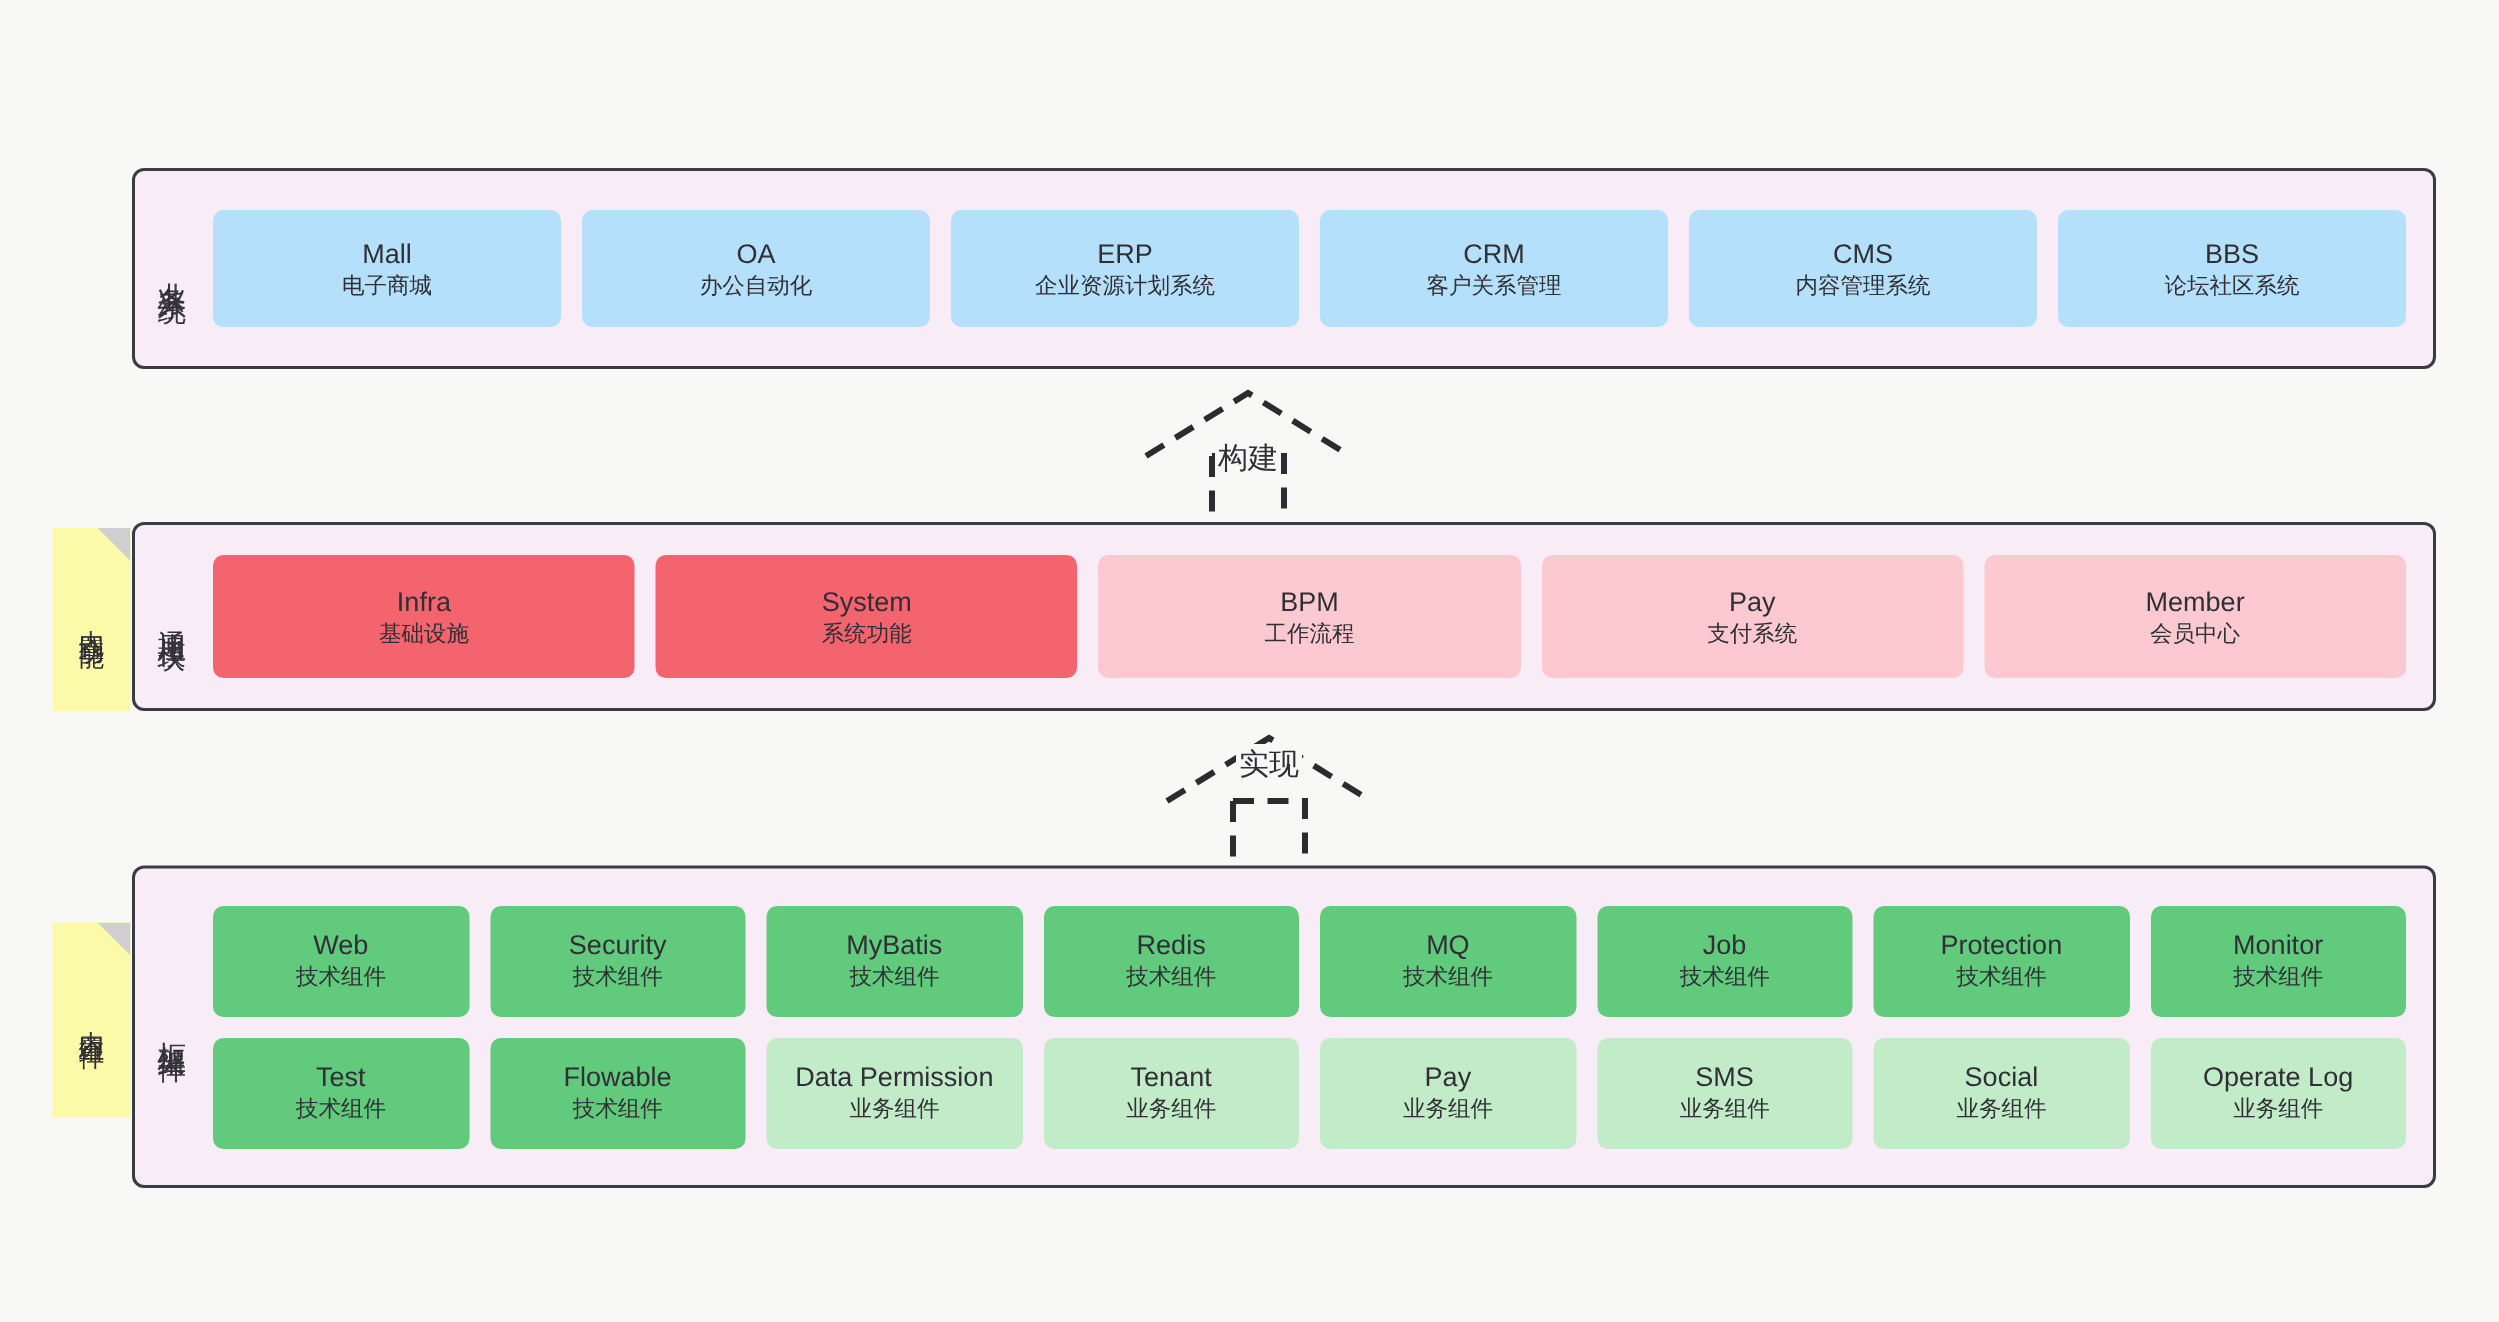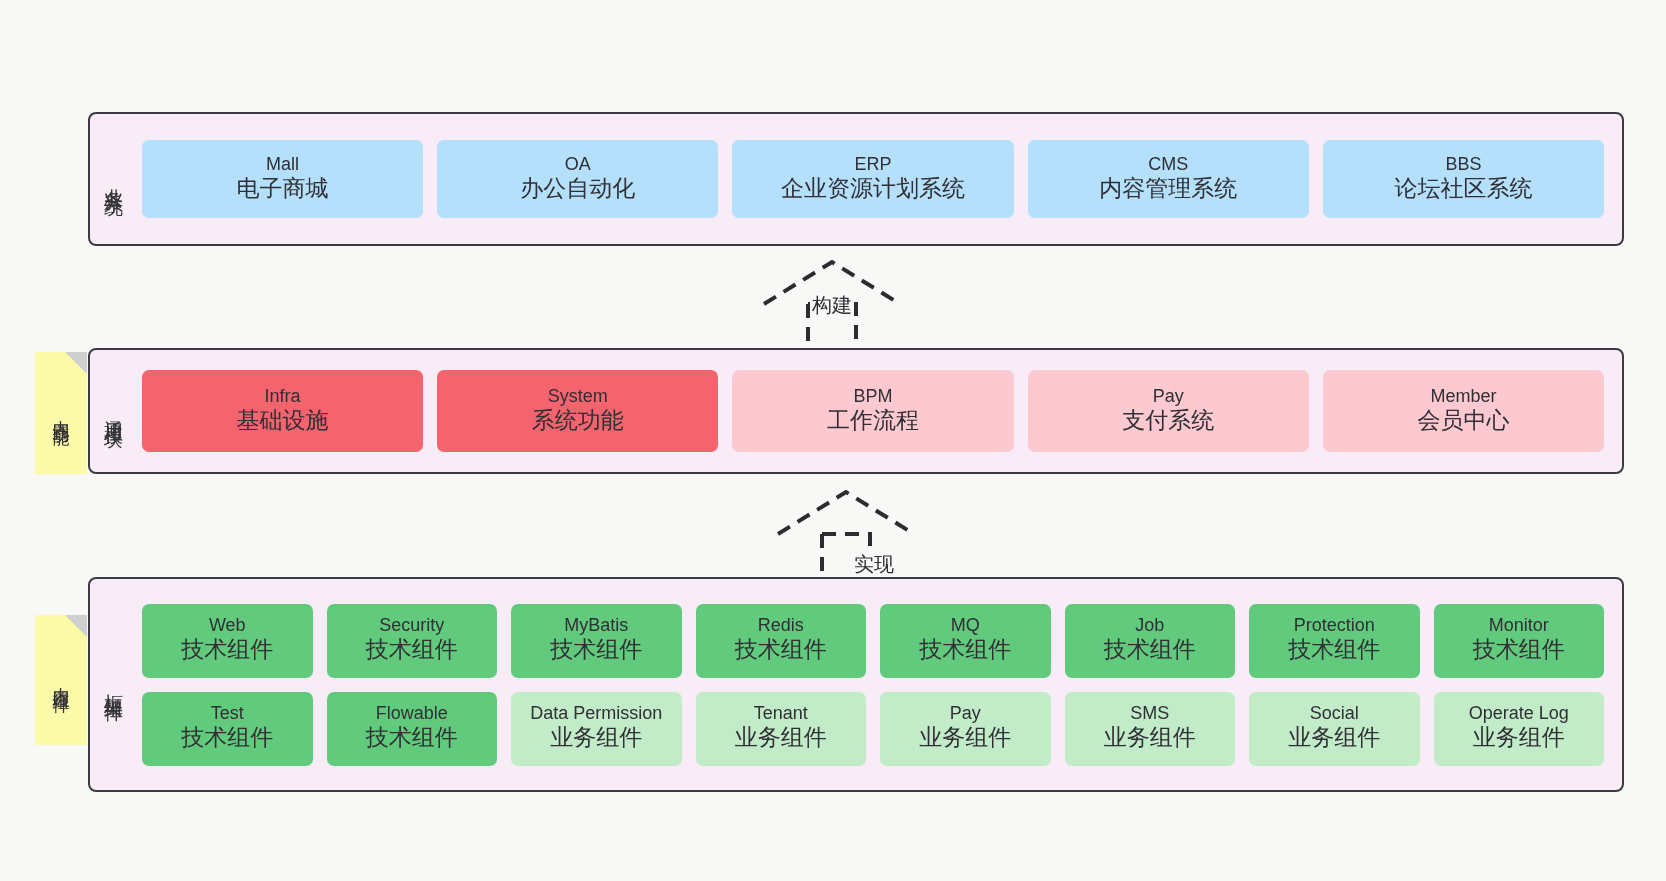--- a/index.html
+++ b/index.html
@@ -54,21 +54,21 @@
     display: flex;
     flex-direction: column;
     align-items: center;
     justify-content: center;
     text-align: center;
     color: #2f2f35;
     line-height: 1.28;
     padding: 4px 6px;
   }
   .card .t1 { font-size: 18px; }
-  .card .t2 { font-size: 23px; font-family: Liberation Mono, monospace; }
+  .card .t2 { font-size: 15px; }
 
   .h-biz  { height: 78px; }
   .h-mod  { height: 82px; }
   .h-comp { height: 74px; }
 
   
   .c-blue       { background: #b5e0fb; }
   .c-red        { background: #f4646e; }
   .c-pink       { background: #fcc9d1; }
   .c-green      { background: #62ca7c; }
@@ -124,20 +124,24 @@
         </div>
         <div class="card c-blue h-biz">
           <span class="t1">OA</span>
           <span class="t2">办公自动化</span>
         </div>
         <div class="card c-blue h-biz">
           <span class="t1">ERP</span>
           <span class="t2">企业资源计划系统</span>
         </div>
         <div class="card c-blue h-biz">
+          <span class="t1">CRM</span>
+          <span class="t2">客户关系管理</span>
+        </div>
+        <div class="card c-blue h-biz">
           <span class="t1">CMS</span>
           <span class="t2">内容管理系统</span>
         </div>
         <div class="card c-blue h-biz">
           <span class="t1">BBS</span>
           <span class="t2">论坛社区系统</span>
         </div>
       </div>
     </div>
   </div>
@@ -176,21 +180,21 @@
           <span class="t2">会员中心</span>
         </div>
       </div>
     </div>
   </div>
 
   <svg class="arrow" style="left:766px; top:488px; width:160px; height:88px;" viewBox="0 0 160 88">
     <path d="M 12 46 L 80 4 L 148 46" fill="none" stroke="#2b2b30" stroke-width="4" stroke-dasharray="14 9" stroke-linecap="butt"></path>
     <path d="M 56 46 L 104 46 L 104 88 M 56 46 L 56 88" fill="none" stroke="#2b2b30" stroke-width="4" stroke-dasharray="14 9" stroke-linecap="butt"></path>
   </svg>
-  <div class="arrow-label" style="left:824px; top:551px;margin-left:28px;">实现</div>
+  <div class="arrow-label" style="left:824px; top:496px;">实现</div>
 
   <div class="sticky" style="left:35px; top:615px; width:52px; height:130px;">
     <span>内置组件</span>
   </div>
   <div class="layer" id="layer-framework" style="left:88px; top:577px; width:1536px; height:215px;">
     <div class="layer-title">框架组件</div>
     <div class="layer-body">
 
       <div class="row">
         <div class="card c-green h-comp">

